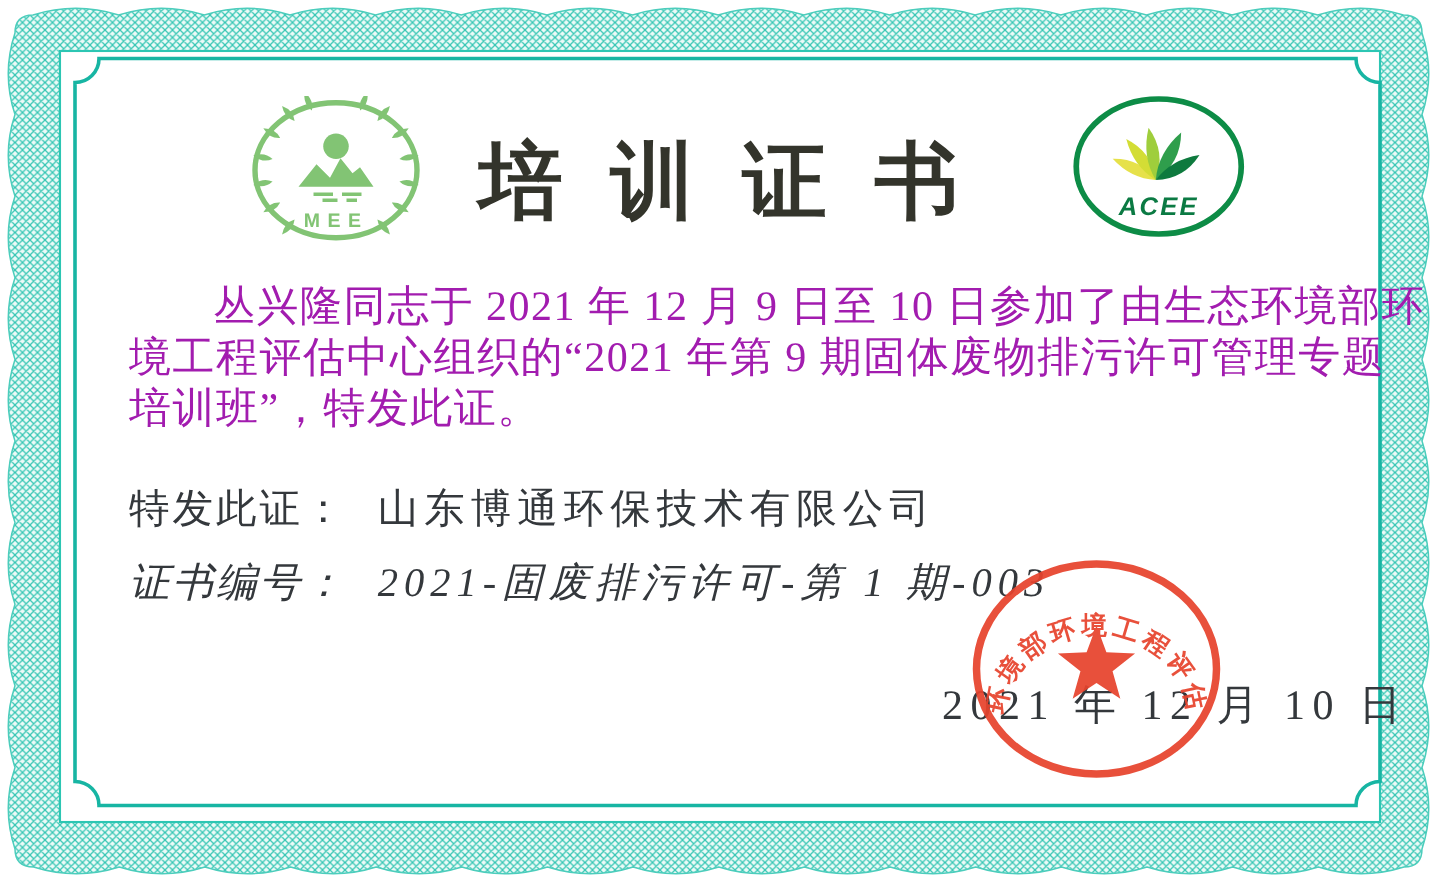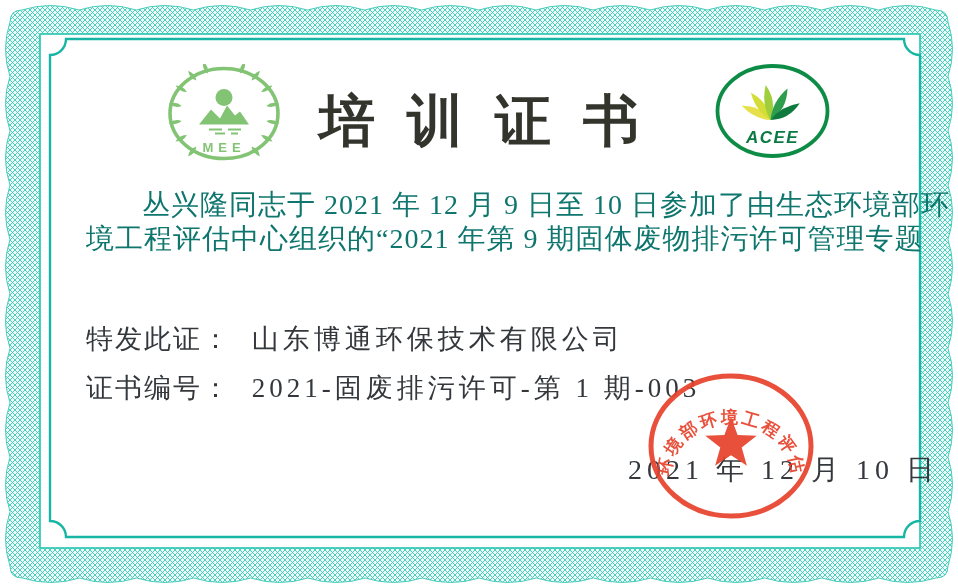--- a/index.html
+++ b/index.html
@@ -29,36 +29,36 @@
     letter-spacing: 32px;
     text-indent: 32px;
     font-family: "Liberation Serif", "DejaVu Serif", serif;
   }
 
   
   .cert-body {
     left: 86px; top: 188px; width: 808px;
     font-size: 28px;
     line-height: 34px;
-    color: #0f766e;
+    color: #a21caf;
     letter-spacing: 1px;
   }
   .cert-body .line { white-space: nowrap; }
   .cert-body .line.indent { text-indent: 2em; }
 
   
   .info-line {
     left: 86px;
     font-size: 27px;
     color: #34383c;
     letter-spacing: 2px;
     white-space: nowrap;
   }
   #work-unit-line { top: 321px; }
-  #cert-no-line   { top: 370px; }
+  #cert-no-line   { top: 370px; font-style: italic; }
   .info-line .value { margin-left: 12px; letter-spacing: 4px; }
 
   
   .cert-date {
     left: 628px; top: 451px;
     font-size: 28px;
     color: #34383c;
     letter-spacing: 5px;
     white-space: nowrap;
   }
@@ -149,20 +149,21 @@
     <use href="#acee-leaf" fill="#0e7a3e" transform="rotate(62)  scale(1.05)"></use>
   </g>
   <text x="0" y="32" text-anchor="middle" fill="#0b7a43" font-family="Liberation Sans, sans-serif" font-size="17" font-weight="bold" font-style="italic" letter-spacing="1.5">ACEE</text>
 </svg>
 
 <div class="layer cert-title">培训证书</div>
 
 <div class="layer cert-body">
   <div class="line indent">丛兴隆同志于 2021 年 12 月 9 日至 10 日参加了由生态环境部环</div>
   <div class="line">境工程评估中心组织的“2021 年第 9 期固体废物排污许可管理专题</div>
+  <div class="line">培训班”，特发此证。</div>
 </div>
 
 <div id="work-unit-line" class="layer info-line">
   <span class="label">特发此证：</span>
   <span class="value">山东博通环保技术有限公司</span>
 </div>
 
 <div id="cert-no-line" class="layer info-line">
   <span class="label">证书编号：</span>
   <span class="value">2021-固废排污许可-第 1 期-003</span>

